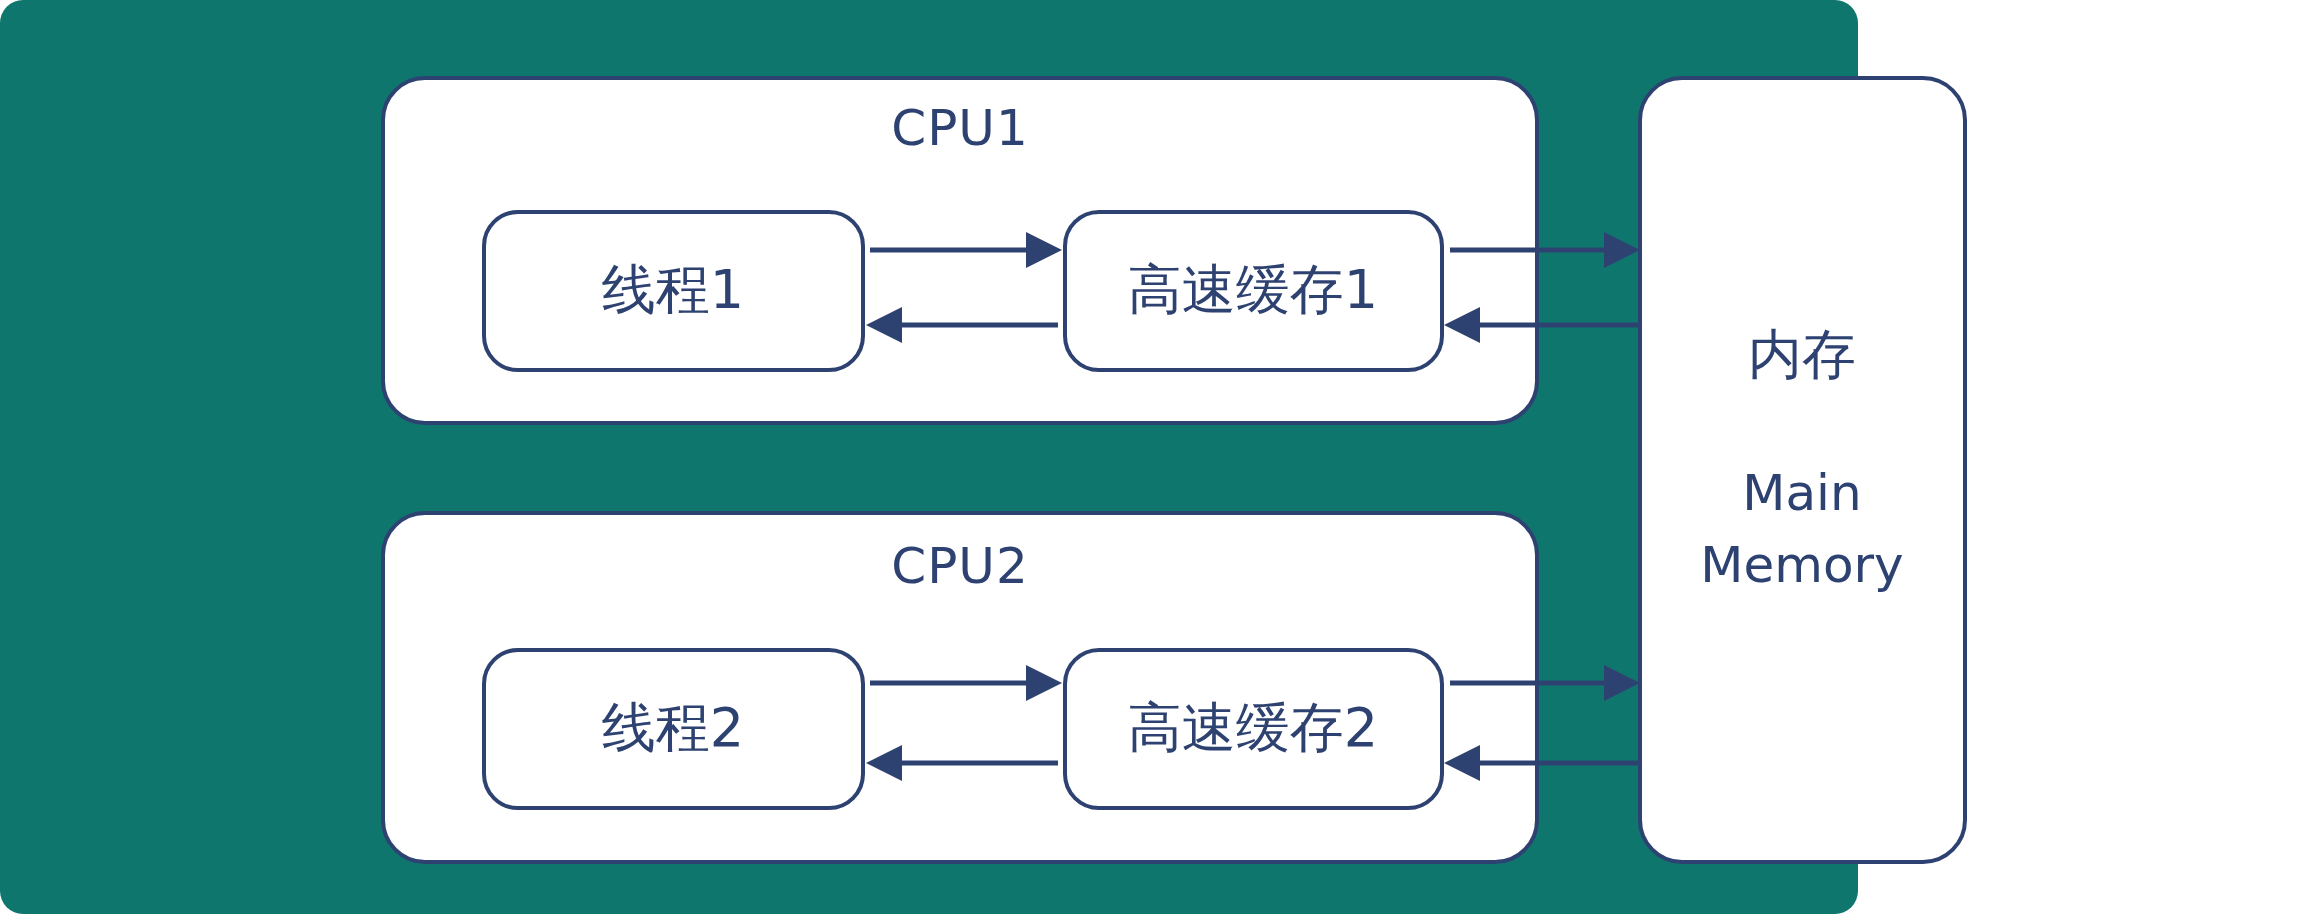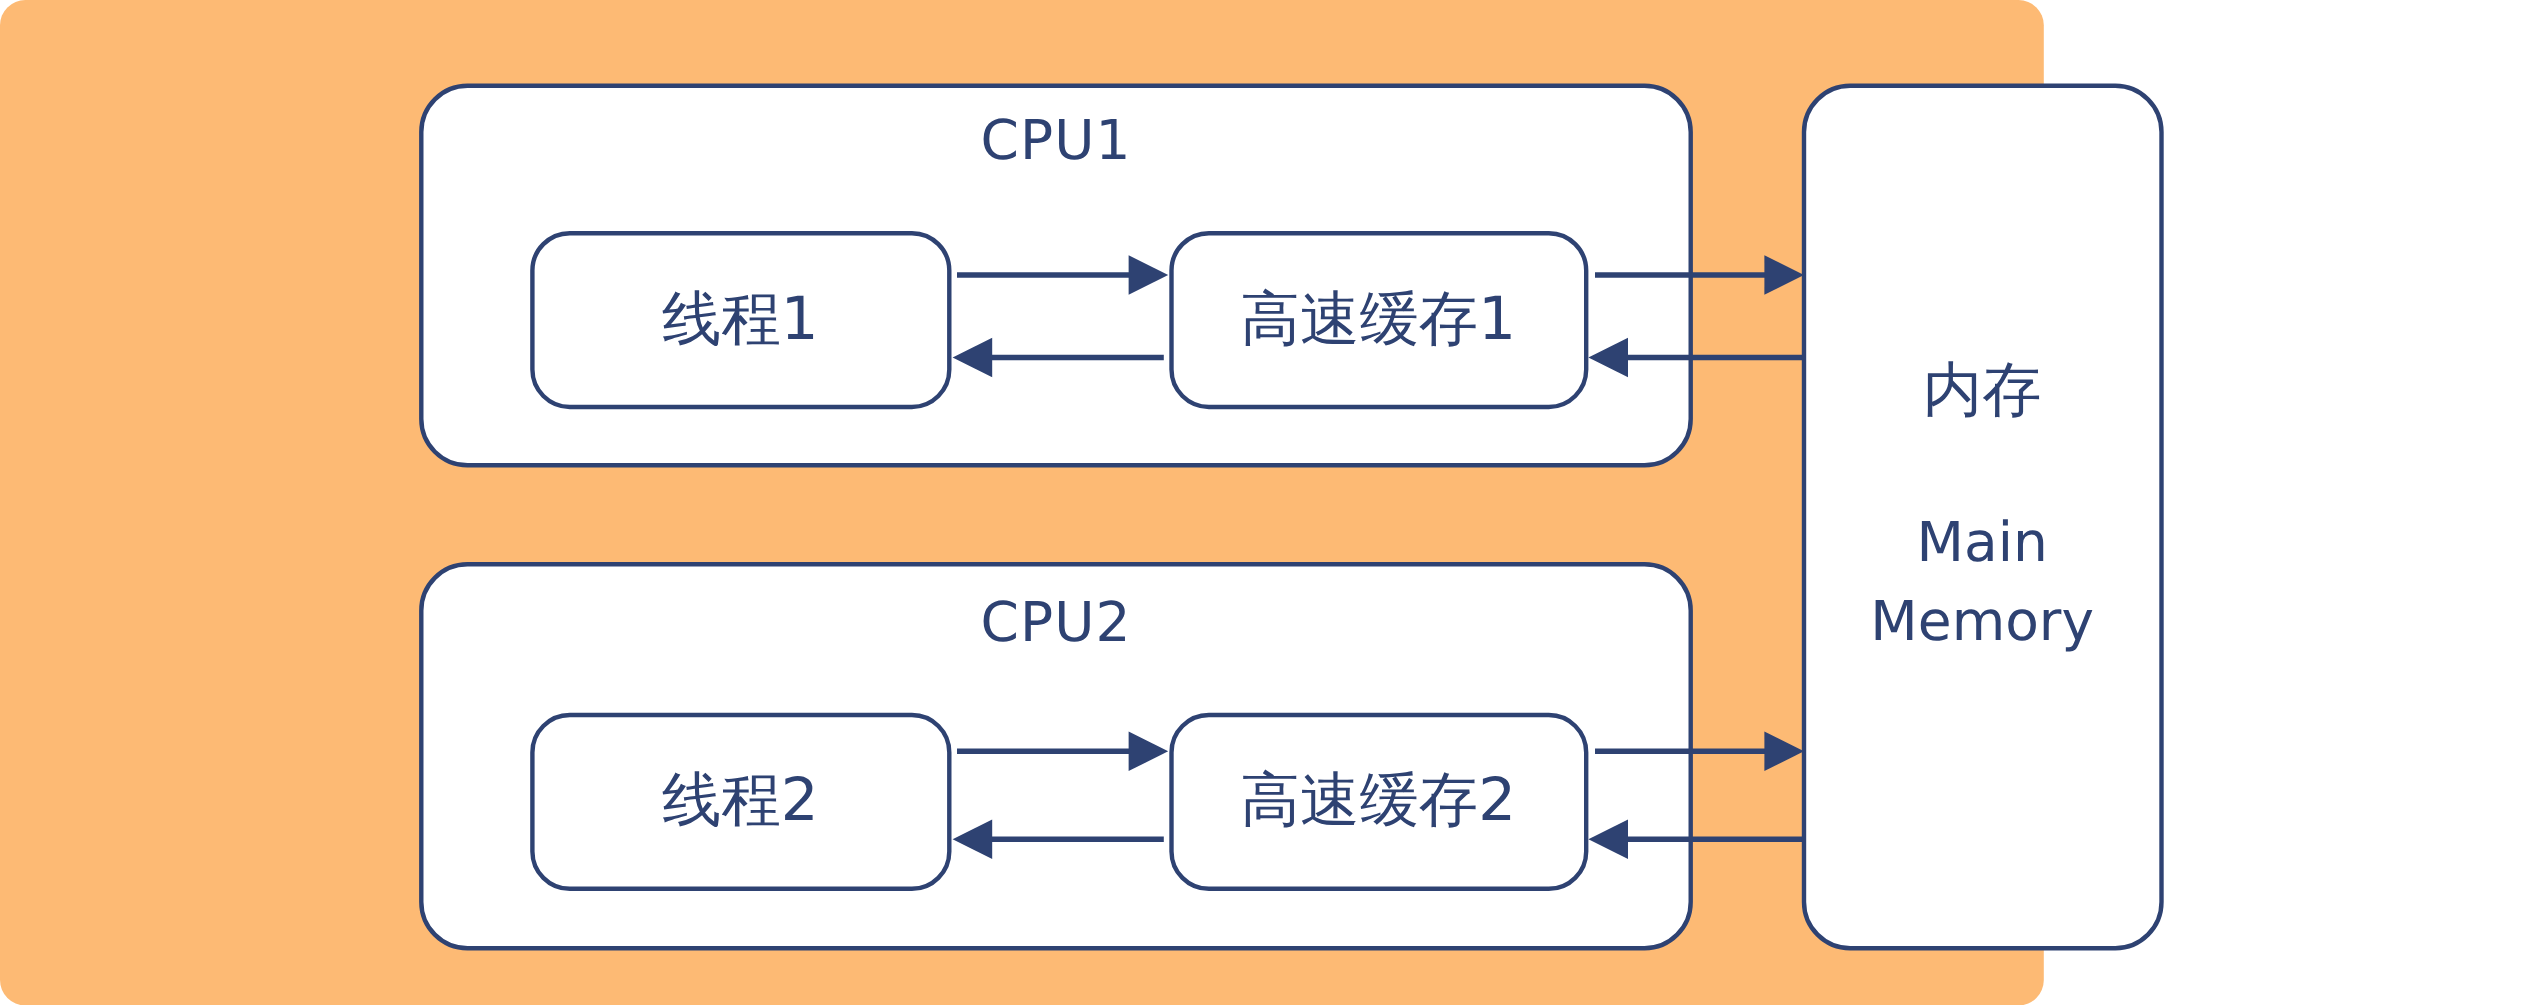--- a/index.html
+++ b/index.html
@@ -11,21 +11,21 @@
   body {
     width: 2298px;
     height: 914px;
     overflow: hidden;
     font-family: "DejaVu Sans", sans-serif;
   }
   #diagram-root {
     position: relative;
     width: 1858px;
     height: 914px;
-    background: #fdba74;
+    background: #0f766e;
     border-radius: 23px;
   }
   svg#diagram-svg {
     display: block;
     width: 2298px;
     height: 914px;
   }
   .box-shape {
     fill: #ffffff;
     stroke: #2E4272;

